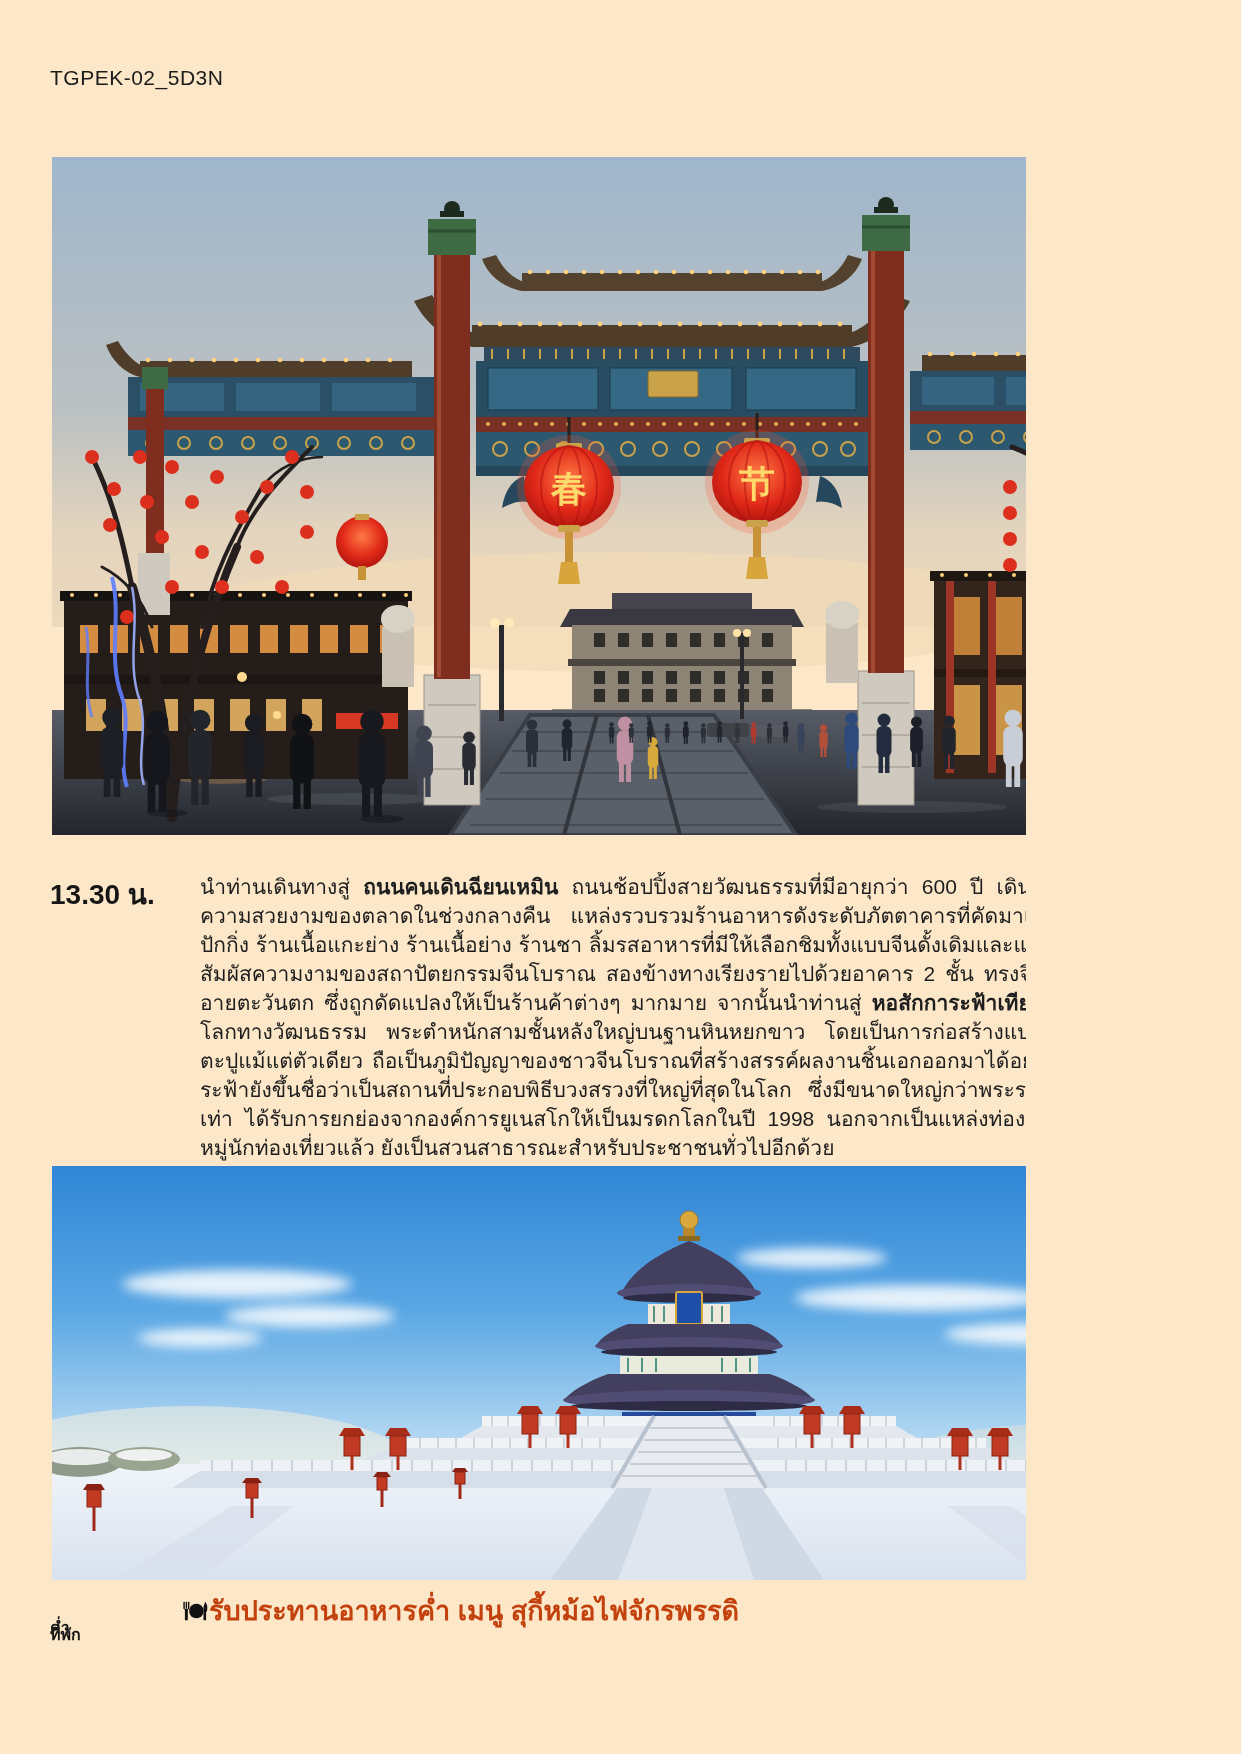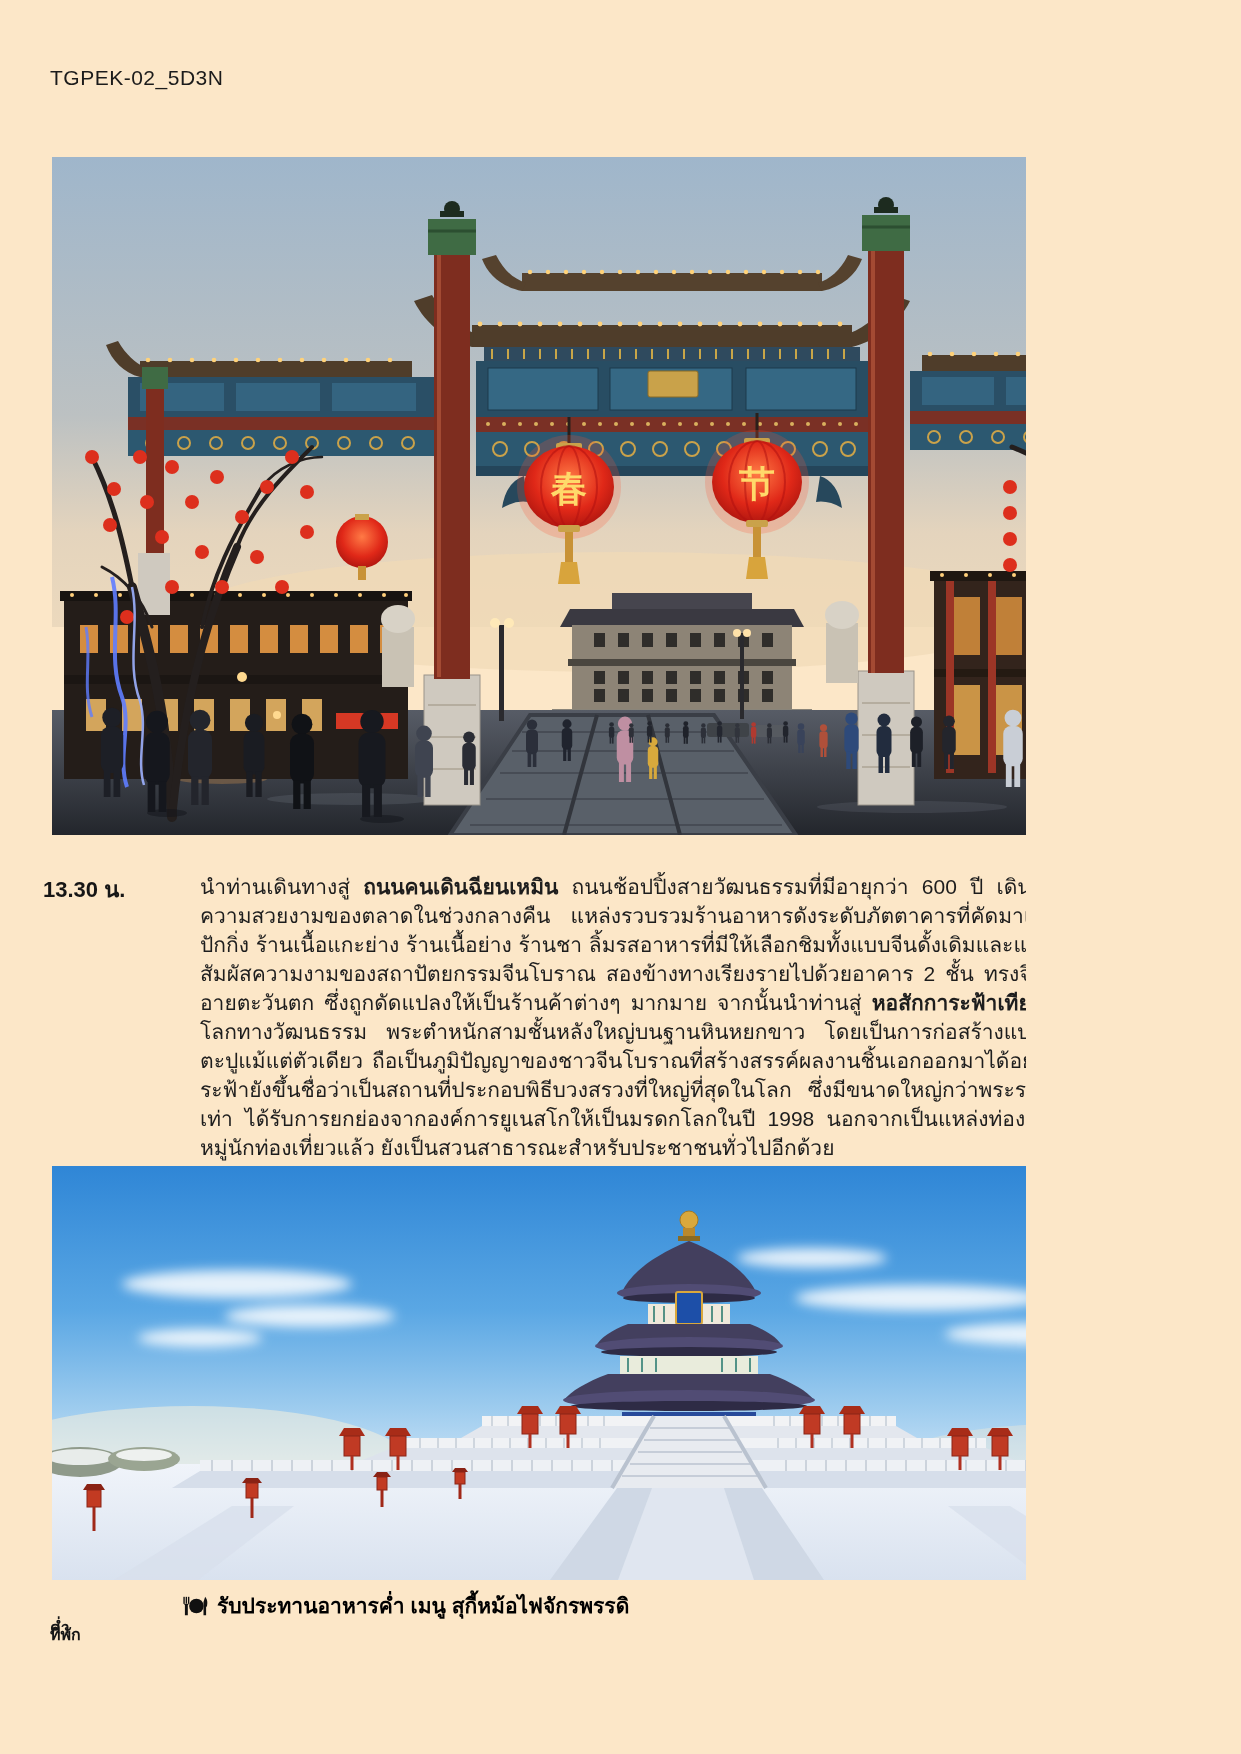--- a/index.html
+++ b/index.html
@@ -3,26 +3,26 @@
 <meta charset="utf-8">
 <style>
   html,body{margin:0;padding:0;}
   body{width:1241px;height:1754px;background:#FCE7C8;font-family:"Liberation Sans","DejaVu Sans",sans-serif;}
   .page{position:relative;width:1026px;height:1754px;background:#FCE7C8;overflow:hidden;}
   .tour-code{position:absolute;left:50px;top:66px;font-size:21px;font-weight:500;color:#1b1b1b;letter-spacing:.5px;}
   .photo{position:absolute;left:52px;margin:0;padding:0;overflow:hidden;}
   .photo svg{display:block;}
   .photo1{top:157px;width:1137px;height:678px;}
   .photo2{top:1166px;width:1137px;height:414px;}
-  .time-label{position:absolute;left:43px;top:872px;font-size:22px;font-weight:700;color:#161616;}
+  .time-label{position:absolute;left:50px;top:872px;font-size:28px;font-weight:700;color:#161616;}
   .para{position:absolute;left:200px;top:872px;width:992px;font-size:21px;line-height:29px;color:#1d1d1d;
         text-align:justify;max-height:293px;overflow:hidden;}
   .para .bold{font-weight:700;}
   .row-label{position:absolute;left:50px;font-size:16px;font-weight:700;color:#161616;margin-top:24px;}
-  .row-content{position:absolute;left:183px;font-size:21px;color:#000000;display:flex;align-items:center;gap:8px;}
+  .row-content{position:absolute;left:183px;font-size:27px;color:#c2410c;display:flex;align-items:center;gap:0;}
   .lbl-evening{top:1591px;} .content-evening{top:1589px;font-weight:600;}
   .lbl-stay{top:1598px;} .content-stay{top:1639px;font-weight:700;}
   .dining-ic{flex:0 0 auto;}
 </style>
 </head>
 <body>
 
 <div class="page">
 
   <div class="tour-code">TGPEK-02_5D3N</div>

